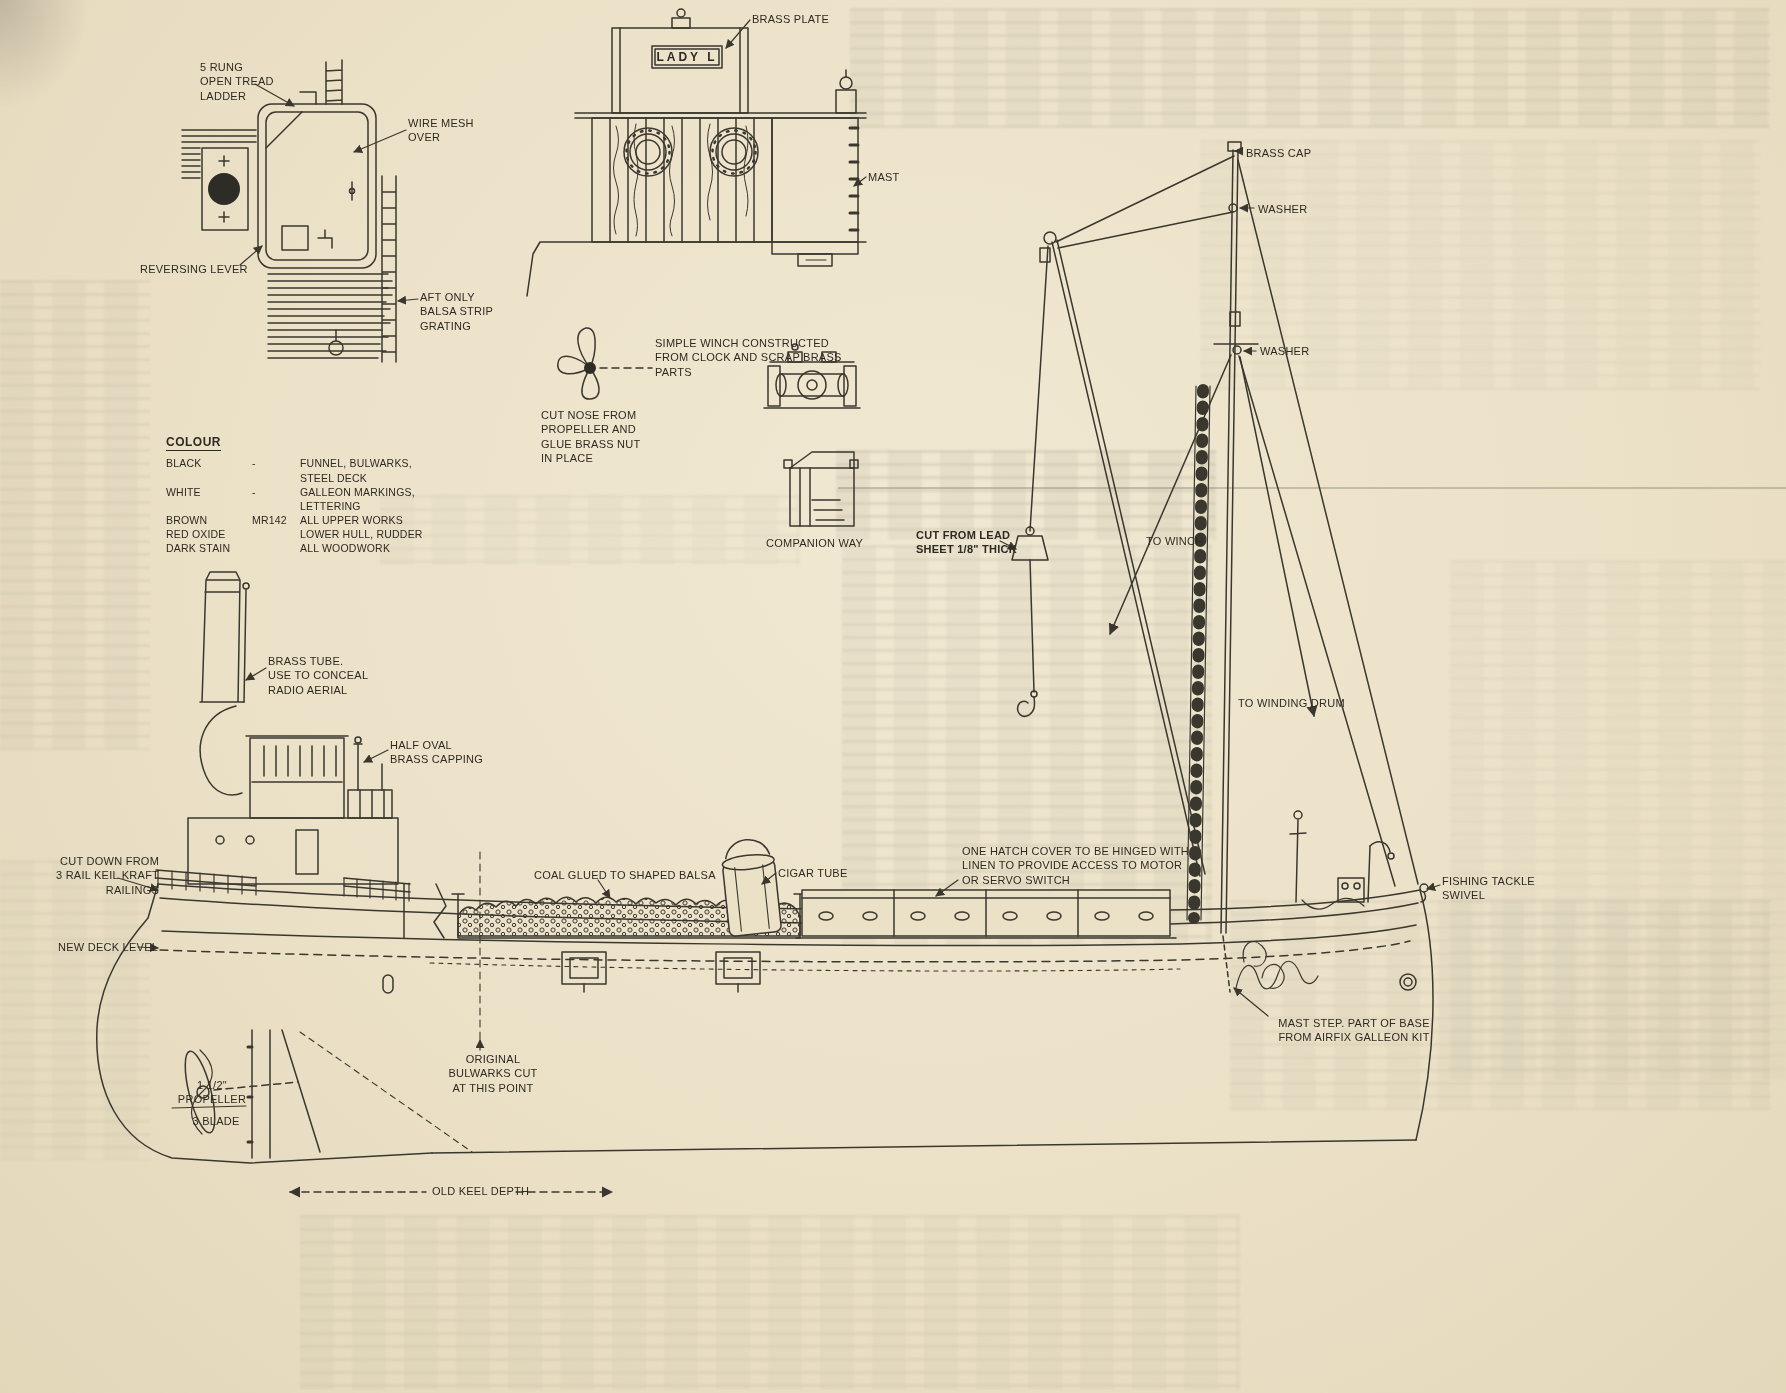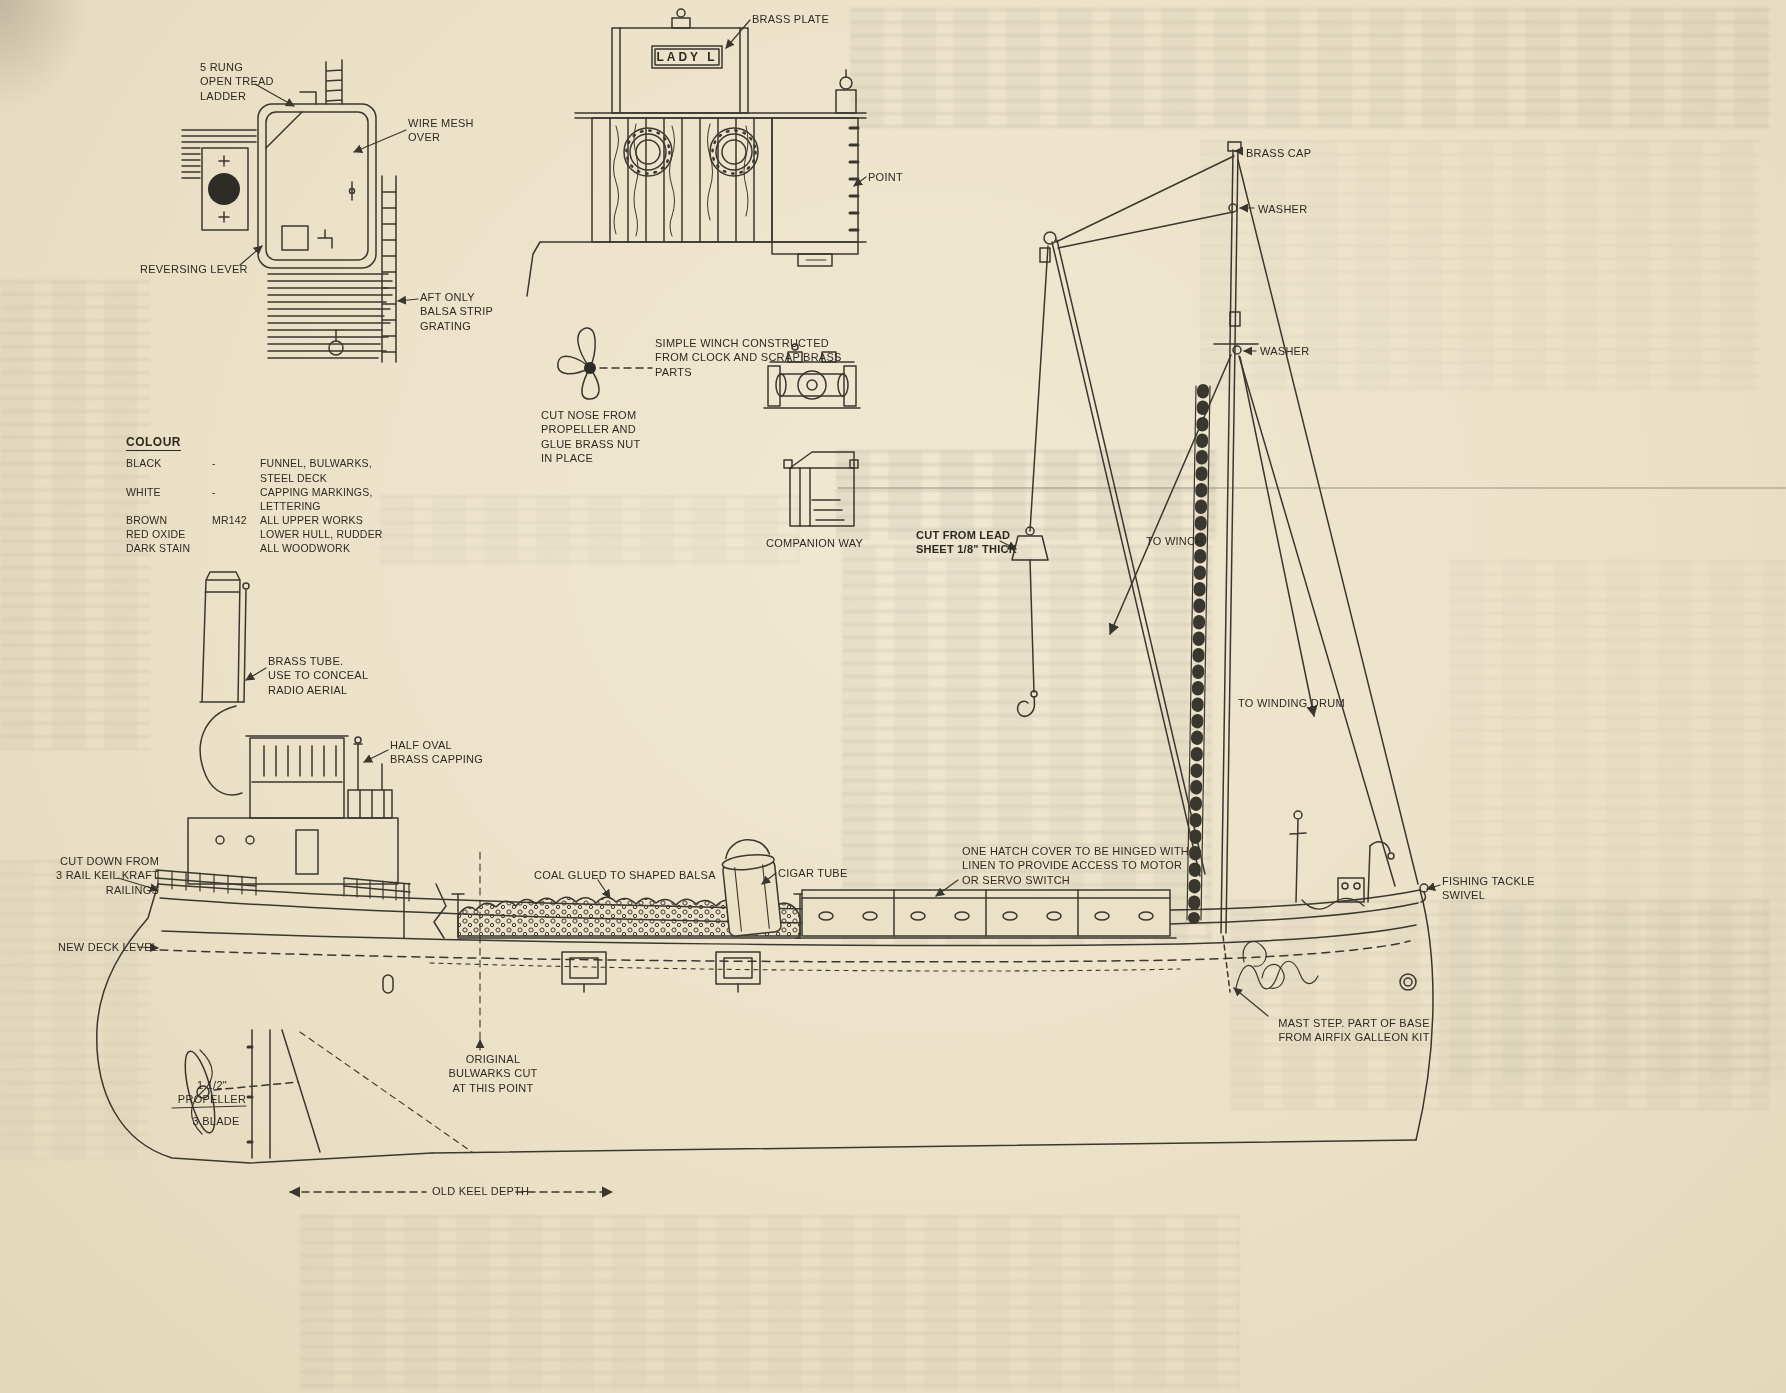--- a/index.html
+++ b/index.html
@@ -20,21 +20,21 @@
   }
   .center{text-align:center;}
   .nameplate{
     position:absolute;
     font:700 12px/20px "Liberation Sans", sans-serif;
     letter-spacing:3px;
     color:#2d2a22;
     text-align:center;
   }
   
-  .ctable{position:absolute;width:280px;color:#2d2a22;}
+  .ctable{position:absolute;width:280px;color:#2d2a22;margin-left:40px;}
   .ctable .title{
     display:inline-block;
     font:700 12px/1.2 "Liberation Sans", sans-serif;
     letter-spacing:.5px;
     border-bottom:1.5px solid #2d2a22;
     padding-bottom:1px;margin-bottom:5px;
   }
   .ctable .row{
     display:grid;grid-template-columns:86px 48px 1fr;
     font:400 10.5px/1.35 "Liberation Sans", sans-serif;
@@ -348,42 +348,42 @@
 LADDER</div>
   <div class="label" style="left:408px;top:116px;">WIRE MESH
 OVER</div>
   <div class="label" style="left:140px;top:262px;">REVERSING LEVER</div>
   <div class="label" style="left:420px;top:290px;">AFT ONLY
 BALSA STRIP
 GRATING</div>
 
   <div class="label" style="left:752px;top:12px;">BRASS PLATE</div>
   <div class="nameplate" style="left:652px;top:47px;width:70px;">LADY L</div>
-  <div class="label" style="left:868px;top:170px;">POINT</div>
+  <div class="label" style="left:868px;top:170px;">MAST</div>
 
   <div class="label" style="left:655px;top:336px;">SIMPLE WINCH CONSTRUCTED
 FROM CLOCK AND SCRAP BRASS
 PARTS</div>
   <div class="label" style="left:541px;top:408px;">CUT NOSE FROM
 PROPELLER AND
 GLUE BRASS NUT
 IN PLACE</div>
   <div class="label" style="left:766px;top:536px;">COMPANION WAY</div>
 
   <div class="ctable" style="left:126px;top:432px;">
     <span class="title">COLOUR</span>
     <div class="row">
       <span>BLACK</span>
       <span>-</span>
       <span>FUNNEL, BULWARKS, STEEL DECK</span>
     </div>
     <div class="row">
       <span>WHITE</span>
       <span>-</span>
-      <span>CAPPING MARKINGS, LETTERING</span>
+      <span>GALLEON MARKINGS, LETTERING</span>
     </div>
     <div class="row">
       <span>BROWN</span>
       <span>MR142</span>
       <span>ALL UPPER WORKS</span>
     </div>
     <div class="row">
       <span>RED OXIDE</span>
       <span></span>
       <span>LOWER HULL, RUDDER</span>

